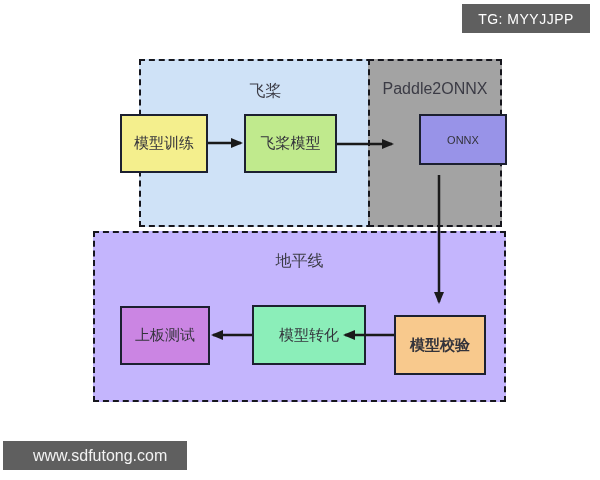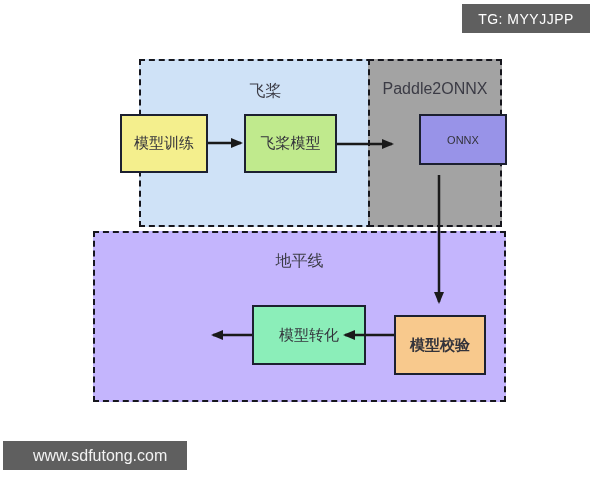--- a/index.html
+++ b/index.html
@@ -92,20 +92,21 @@
   <div class="node" style="left: 244px; top: 114px; width: 93px; height: 59px; background-color: rgb(192, 234, 141);">飞桨模型</div>
 
   <div class="node" style="left: 120px; top: 114px; width: 88px; height: 59px; background-color: rgb(244, 239, 141);">模型训练</div>
 
   <div class="node" style="left: 395px; top: 114px; width: 88px; height: 51px; font-size: 11px; background-color: rgb(152, 147, 232); margin-left: 24px;">ONNX</div>
 
   <div class="node" style="left: 394px; top: 315px; width: 92px; height: 60px; background-color: rgb(248, 201, 141); font-weight: bold;">模型校验</div>
 
   <div class="node" style="left: 252px; top: 305px; width: 114px; height: 60px; background-color: rgb(139, 238, 185);">模型转化</div>
 
+  <div class="node" style="left: 120px; top: 306px; width: 90px; height: 59px; background-color: rgb(203, 133, 227);">上板测试</div>
 
   <svg class="edges-layer" viewBox="0 0 600 480" xmlns="http://www.w3.org/2000/svg">
     <defs>
       <marker id="arrow" markerWidth="12" markerHeight="10" refX="10" refY="5" orient="auto" markerUnits="userSpaceOnUse">
         <path d="M0,0 L12,5 L0,10 z" fill="#1a1a1a"></path>
       </marker>
     </defs>
     <line x1="208" y1="143" x2="241" y2="143" stroke="#1a1a1a" stroke-width="2.5" marker-end="url(#arrow)"></line>
     <line x1="337" y1="144" x2="392" y2="144" stroke="#1a1a1a" stroke-width="2.5" marker-end="url(#arrow)"></line>
     <line x1="439" y1="175" x2="439" y2="302" stroke="#1a1a1a" stroke-width="2.5" marker-end="url(#arrow)"></line>

